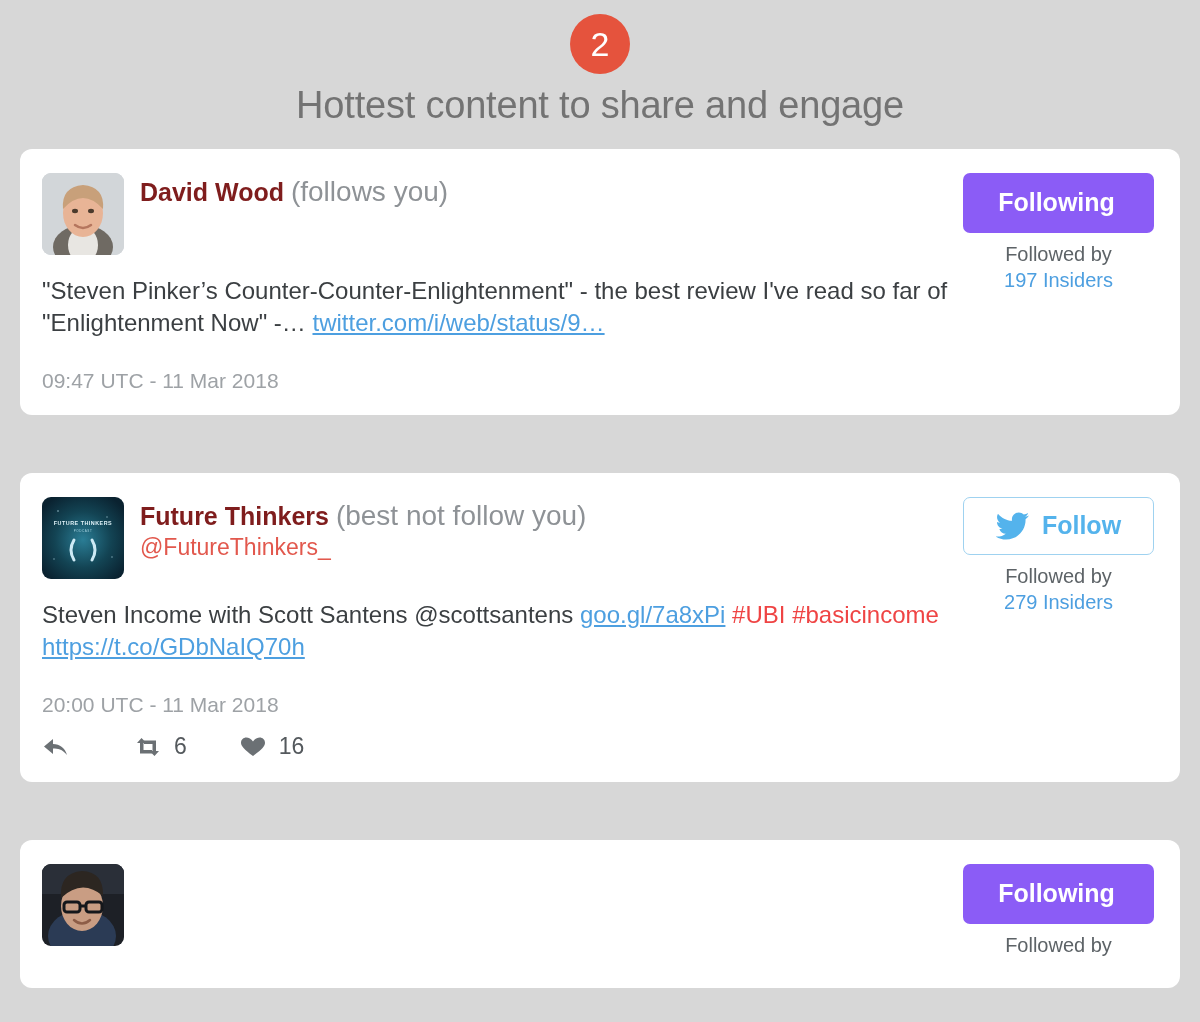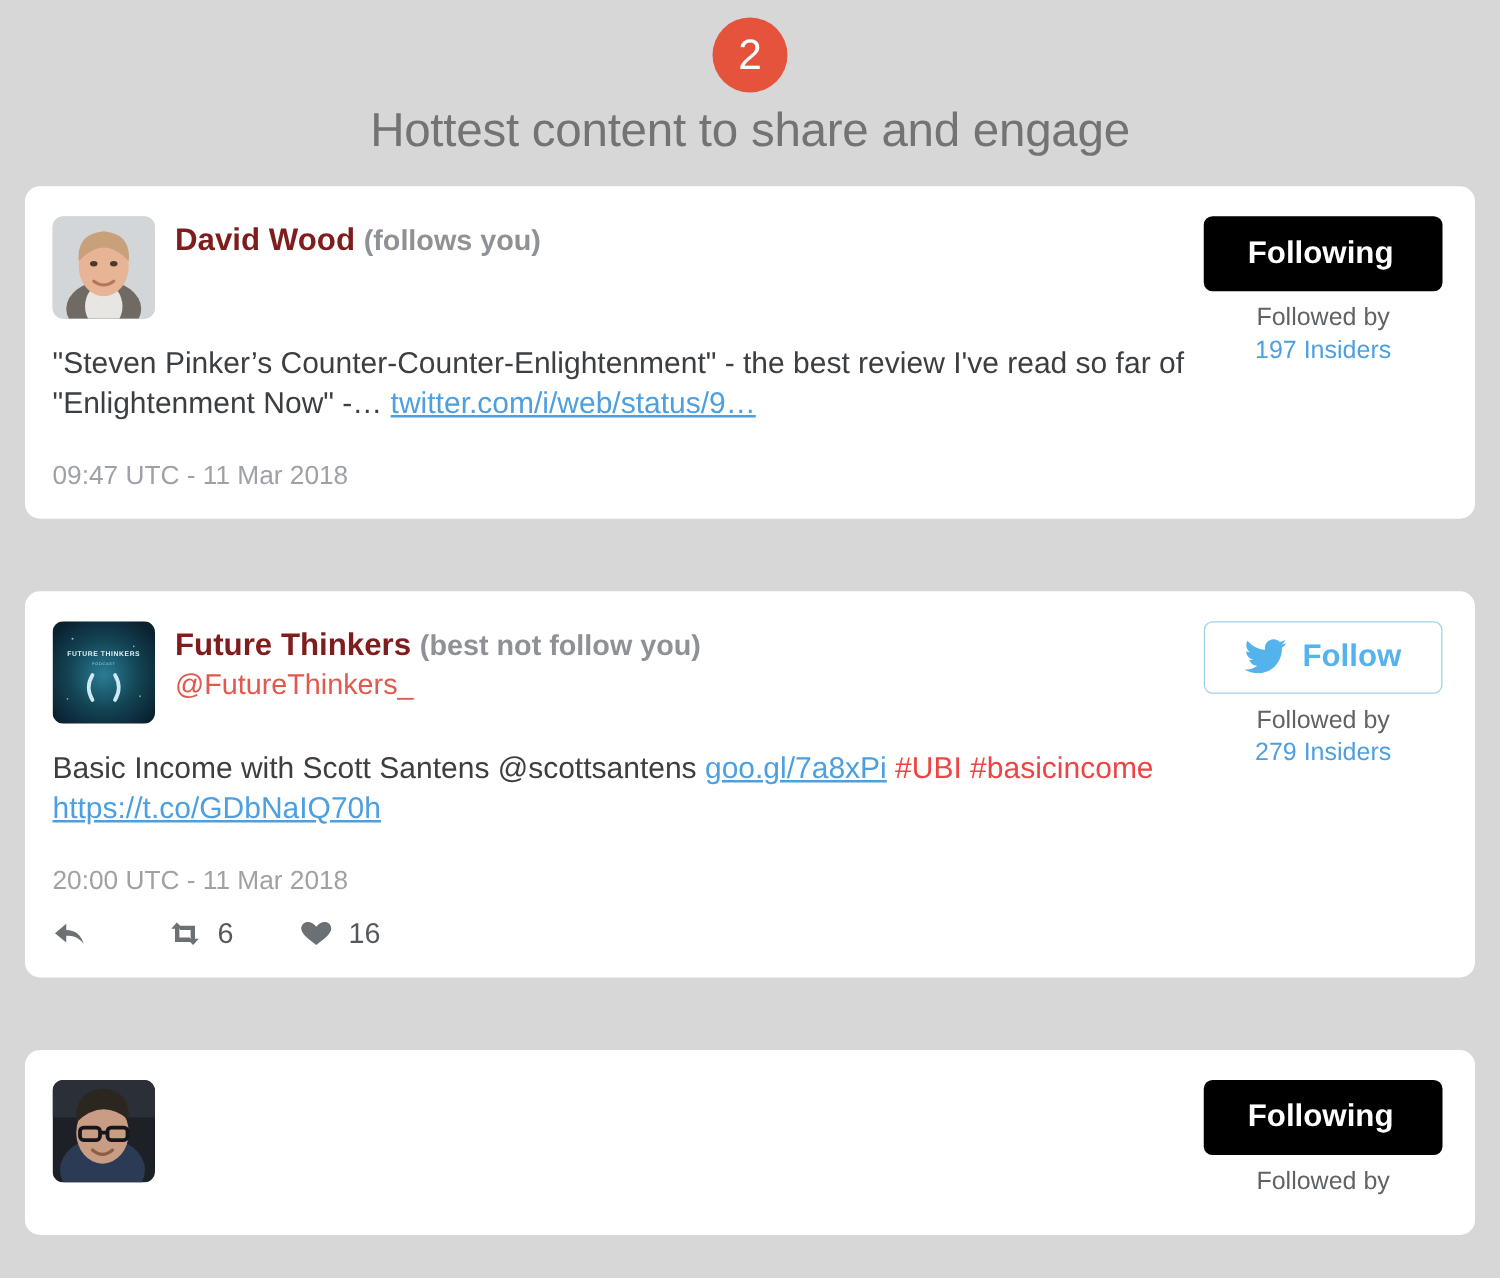--- a/index.html
+++ b/index.html
@@ -96,22 +96,22 @@
     font-size: 25px;
     line-height: 30px;
     white-space: nowrap;
   }
   .display-name {
     font-weight: bold;
     color: #7f1d1d;
   }
   .follow-state {
     color: #8e9296;
-    font-weight: bold;
-    font-size: 23px;
+    font-weight: normal;
+    font-size: 28px;
   }
   .handle {
     display: block;
     margin-top: 2px;
     font-size: 23px;
     line-height: 28px;
     color: #e2584d;
   }
 
   
@@ -158,34 +158,34 @@
     height: 24px;
     margin-right: 12px;
     line-height: 0;
   }
   .action .cnt { color: #54595d; }
 
   
   .btn-following {
     display: block;
     width: 100%;
-    background: #000000;
+    background: #8b5cf6;
     color: #ffffff;
     border: none;
     border-radius: 7px;
     font-family: inherit;
     font-size: 25px;
     font-weight: bold;
     padding: 15px 4px 16px 0;
     cursor: pointer;
     box-sizing: border-box;
   }
   .btn-follow {
     display: flex;
-    align-items: flex-start;
+    align-items: flex-end;
     justify-content: center;
     width: 100%;
     background: #ffffff;
     color: #54b3ec;
     border: 1.5px solid #9fd2f0;
     border-radius: 7px;
     font-family: inherit;
     font-size: 25px;
     font-weight: bold;
     padding: 13px 0 14px 0;
@@ -291,21 +291,21 @@
           <div class="acct-text">
             <div class="name-line">
               <span class="display-name">Future Thinkers</span>
               <span class="follow-state">(best not follow you)</span>
             </div>
             <span class="handle">@FutureThinkers_</span>
           </div>
         </div>
 
         <div class="tweet-text">
-          <span>Basic Income with Scott Santens @scottsantens </span><a class="lnk" href="#">goo.gl/7a8xPi</a><span class="tag"> #UBI #basicincome </span><a class="lnk underline" href="#">https://t.co/GDbNaIQ70h</a>
+          <span>Steven Income with Scott Santens @scottsantens </span><a class="lnk" href="#">goo.gl/7a8xPi</a><span class="tag"> #UBI #basicincome </span><a class="lnk underline" href="#">https://t.co/GDbNaIQ70h</a>
         </div>
 
         <div class="tweet-time">20:00 UTC - 11 Mar 2018</div>
 
         <div class="actions">
           <div class="action">
             <span class="ic">
               <svg width="28" height="24" viewBox="0 0 28 24" aria-hidden="true">
                 <path d="M11 4 L11 9 C18 9 23 13 25 20 C20 14 16 13.5 11 13.5 L11 19 L2 11.5 Z" fill="#6b7074"></path>
               </svg>

